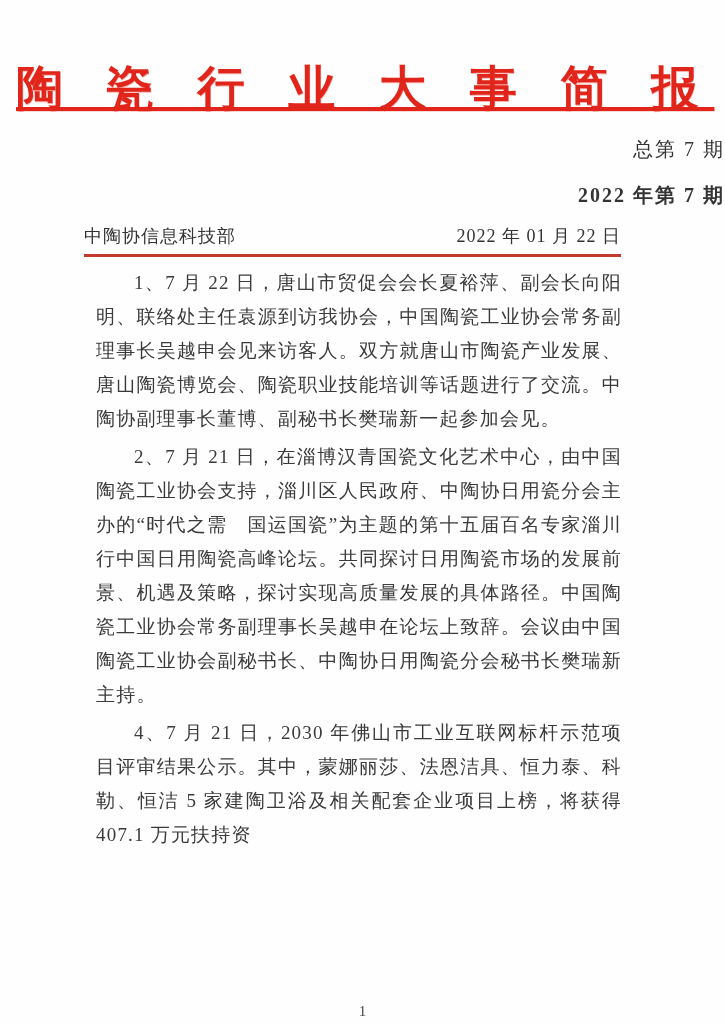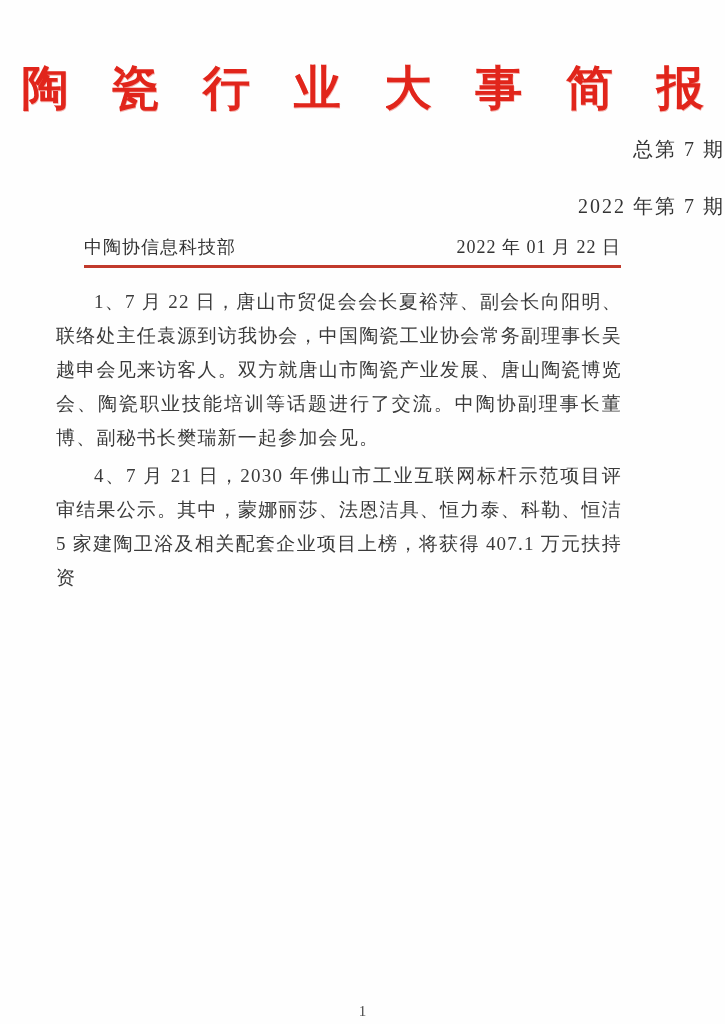--- a/index.html
+++ b/index.html
@@ -16,56 +16,55 @@
     color:var(--body-text,#3a3a3a);
     overflow:hidden;
     position:relative;
   }
   .page{
     position:relative;
     width:725px;height:1024px;
   }
   .doc-title{
     margin-top:60px;
-    text-align:center;
     font-size:47px;
     line-height:1.2;
     font-weight:700;
     color:var(--title-red,#e1251b);
     letter-spacing:16px;
     padding-left:16px;
     font-family:"Liberation Serif","DejaVu Serif",serif;
     text-shadow:0.5px 0.5px 0 rgba(225,37,27,0.35);
+    text-decoration:underline;
   }
   .issue-line{
     text-align:right;
     font-size:20px;
     color:#343434;
     letter-spacing:2px;
   }
   .issue-line.first{margin-top:20px;}
-  .issue-line.second{margin-top:30px;}
+  .issue-line.second{margin-top:19px;font-weight:bold;}
   .meta-row{
     margin-top:15px;
     padding:0 104px 0 84px;
     display:flex;
     justify-content:space-between;
     align-items:flex-end;
     font-size:18px;
     color:#333333;
     letter-spacing:1px;
   }
   .divider{
     margin:6px 104px 0 84px;
     border-top:3px solid var(--rule-red,#c13a2c);
     height:0;
   }
   .body-text{
-    padding:9px 103px 0 56px;
-    margin-top:8px;
+    padding:9px 103px 0 96px;
   }
   .body-text p{
     font-size:19px;
     line-height:34px;
     letter-spacing:1.2px;
     text-align:justify;
     text-align-last:left;
     text-indent:2em;
     margin-bottom:4px;
     color:var(--body-text,#3a3a3a);
@@ -93,18 +92,19 @@
 
   <div class="meta-row">
     <span>中陶协信息科技部</span>
     <span>2022 年 01 月 22 日</span>
   </div>
 
   <div class="divider"></div>
 
   <div class="body-text">
     <p>1、7 月 22 日，唐山市贸促会会长夏裕萍、副会长向阳明、联络处主任袁源到访我协会，中国陶瓷工业协会常务副理事长吴越申会见来访客人。双方就唐山市陶瓷产业发展、唐山陶瓷博览会、陶瓷职业技能培训等话题进行了交流。中陶协副理事长董博、副秘书长樊瑞新一起参加会见。</p>
+    <p>2、7 月 21 日，在淄博汉青国瓷文化艺术中心，由中国陶瓷工业协会支持，淄川区人民政府、中陶协日用瓷分会主办的“时代之需　国运国瓷”为主题的第十五届百名专家淄川行中国日用陶瓷高峰论坛。共同探讨日用陶瓷市场的发展前景、机遇及策略，探讨实现高质量发展的具体路径。中国陶瓷工业协会常务副理事长吴越申在论坛上致辞。会议由中国陶瓷工业协会副秘书长、中陶协日用陶瓷分会秘书长樊瑞新主持。</p>
     <p>4、7 月 21 日，2030 年佛山市工业互联网标杆示范项目评审结果公示。其中，蒙娜丽莎、法恩洁具、恒力泰、科勒、恒洁 5 家建陶卫浴及相关配套企业项目上榜，将获得 407.1 万元扶持资</p>
   </div>
 
   <div class="page-number">1</div>
 
 </div>
 
 </body></html>

